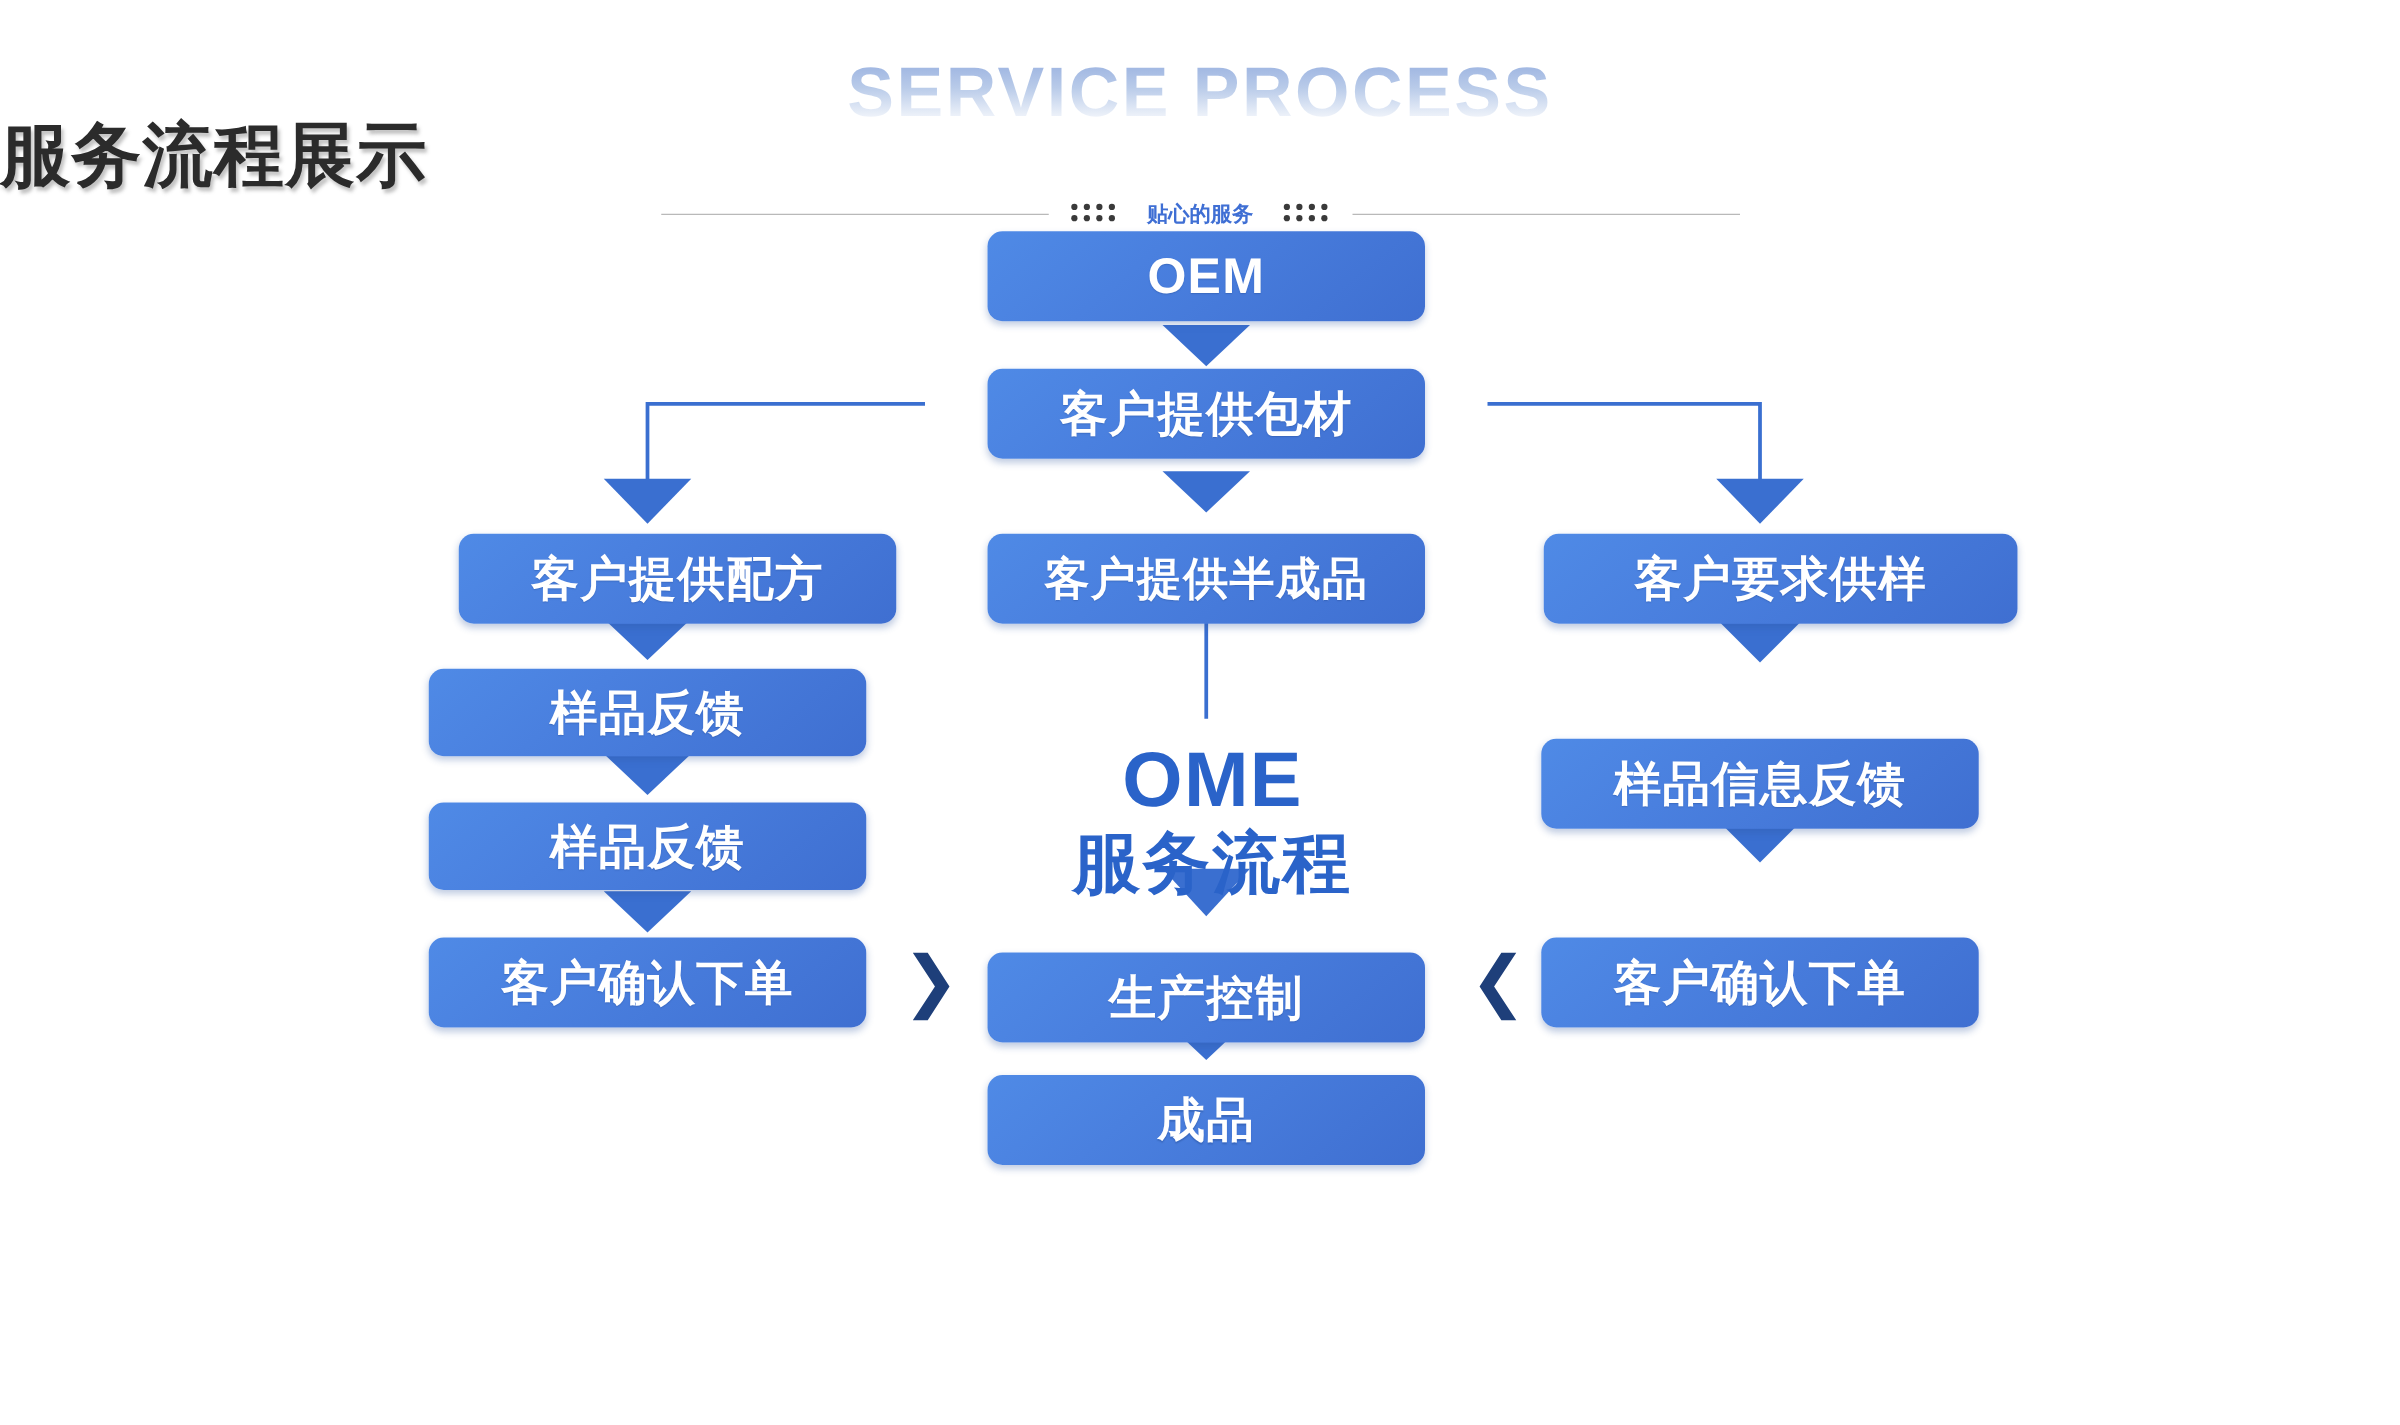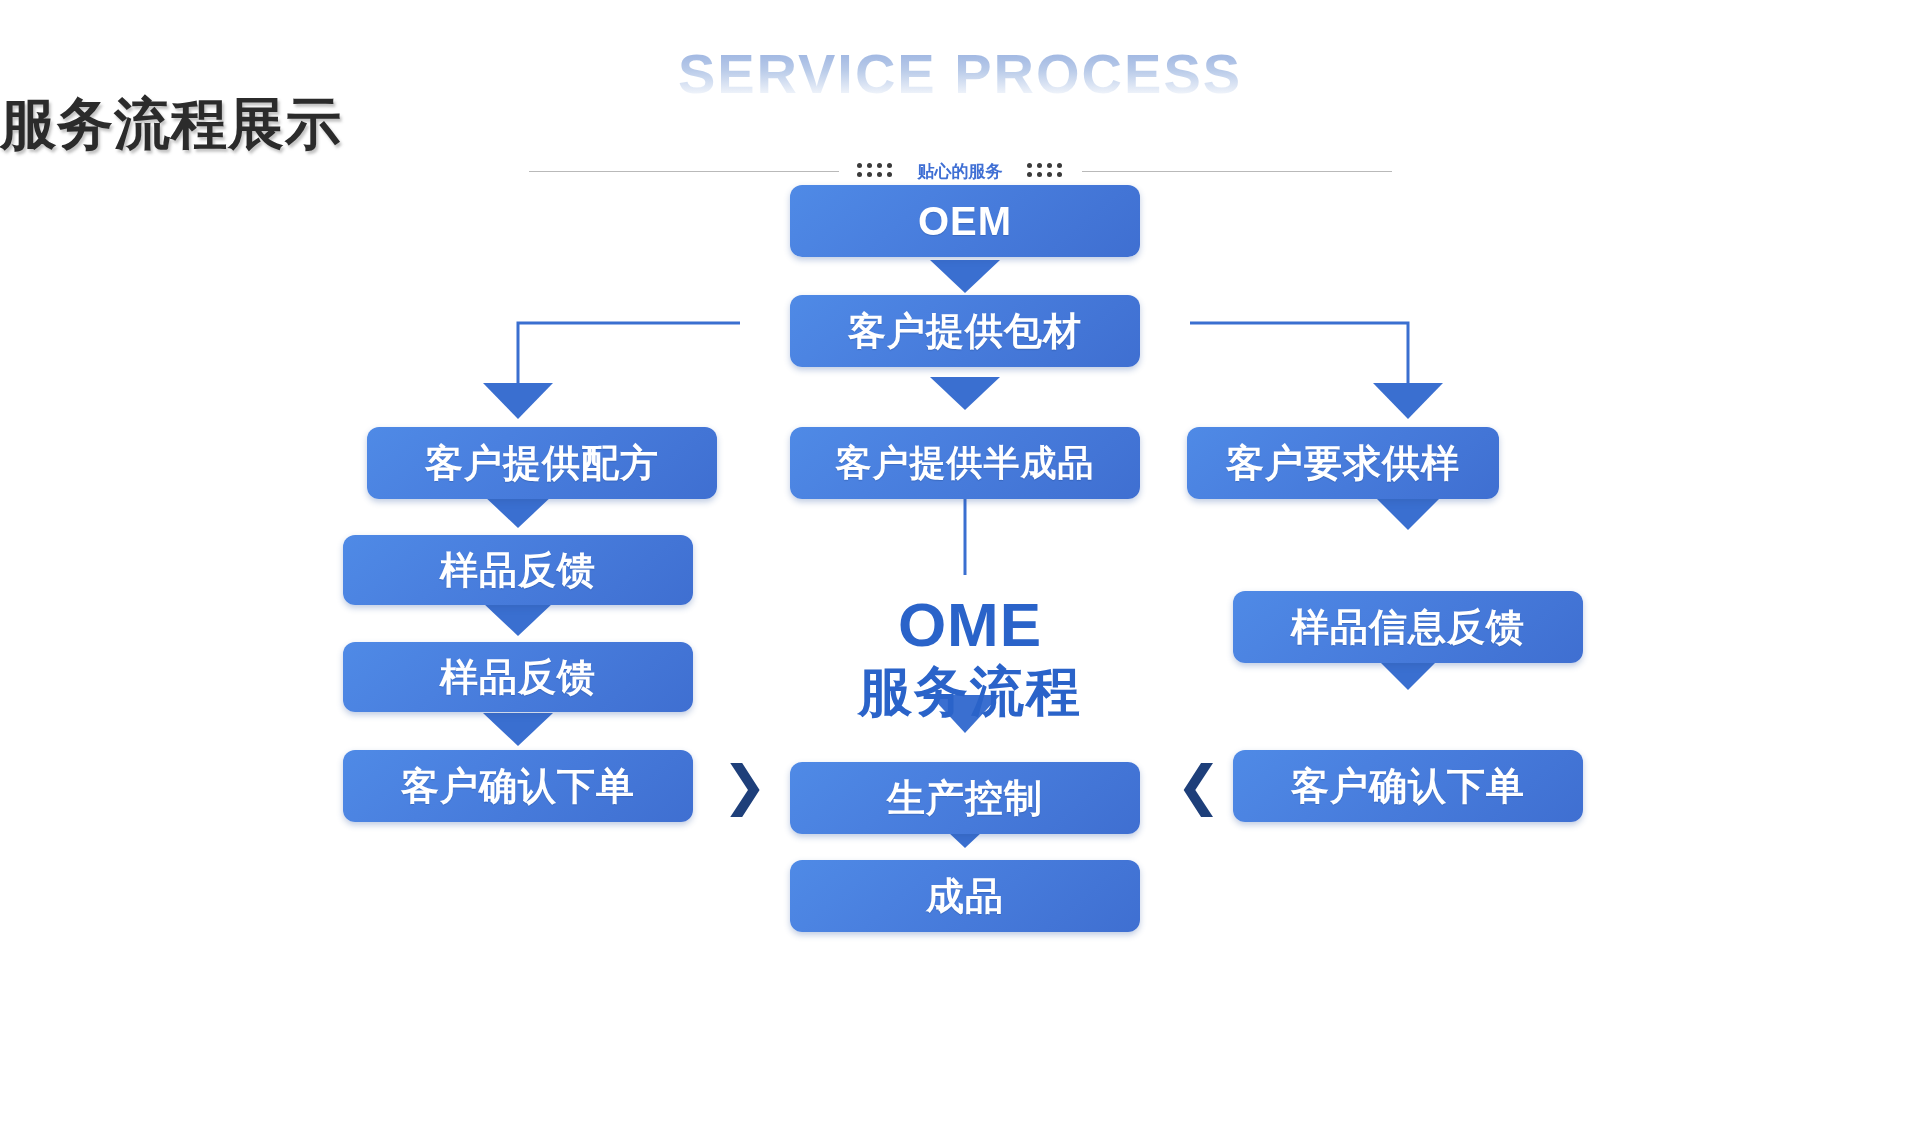--- a/index.html
+++ b/index.html
@@ -258,21 +258,21 @@
   </div>
 
   <div class="node cn" style="left:343px; top:545px; width:350px; height:72px;">
     <span>客户确认下单</span>
   </div>
 
   <div class="chev" style="left:722px; top:553px;">
     <span>❯</span>
   </div>
 
-  <div class="node cn" style="left:1187px; top:222px; width:312px; height:72px;">
+  <div class="node cn" style="left:1235px; top:222px; width:379px; height:72px;">
     <span>客户要求供样</span>
   </div>
 
   <div class="node cn" style="left:1233px; top:386px; width:350px; height:72px;">
     <span>样品信息反馈</span>
   </div>
 
   <div class="node cn" style="left:1233px; top:545px; width:350px; height:72px;">
     <span>客户确认下单</span>
   </div>

